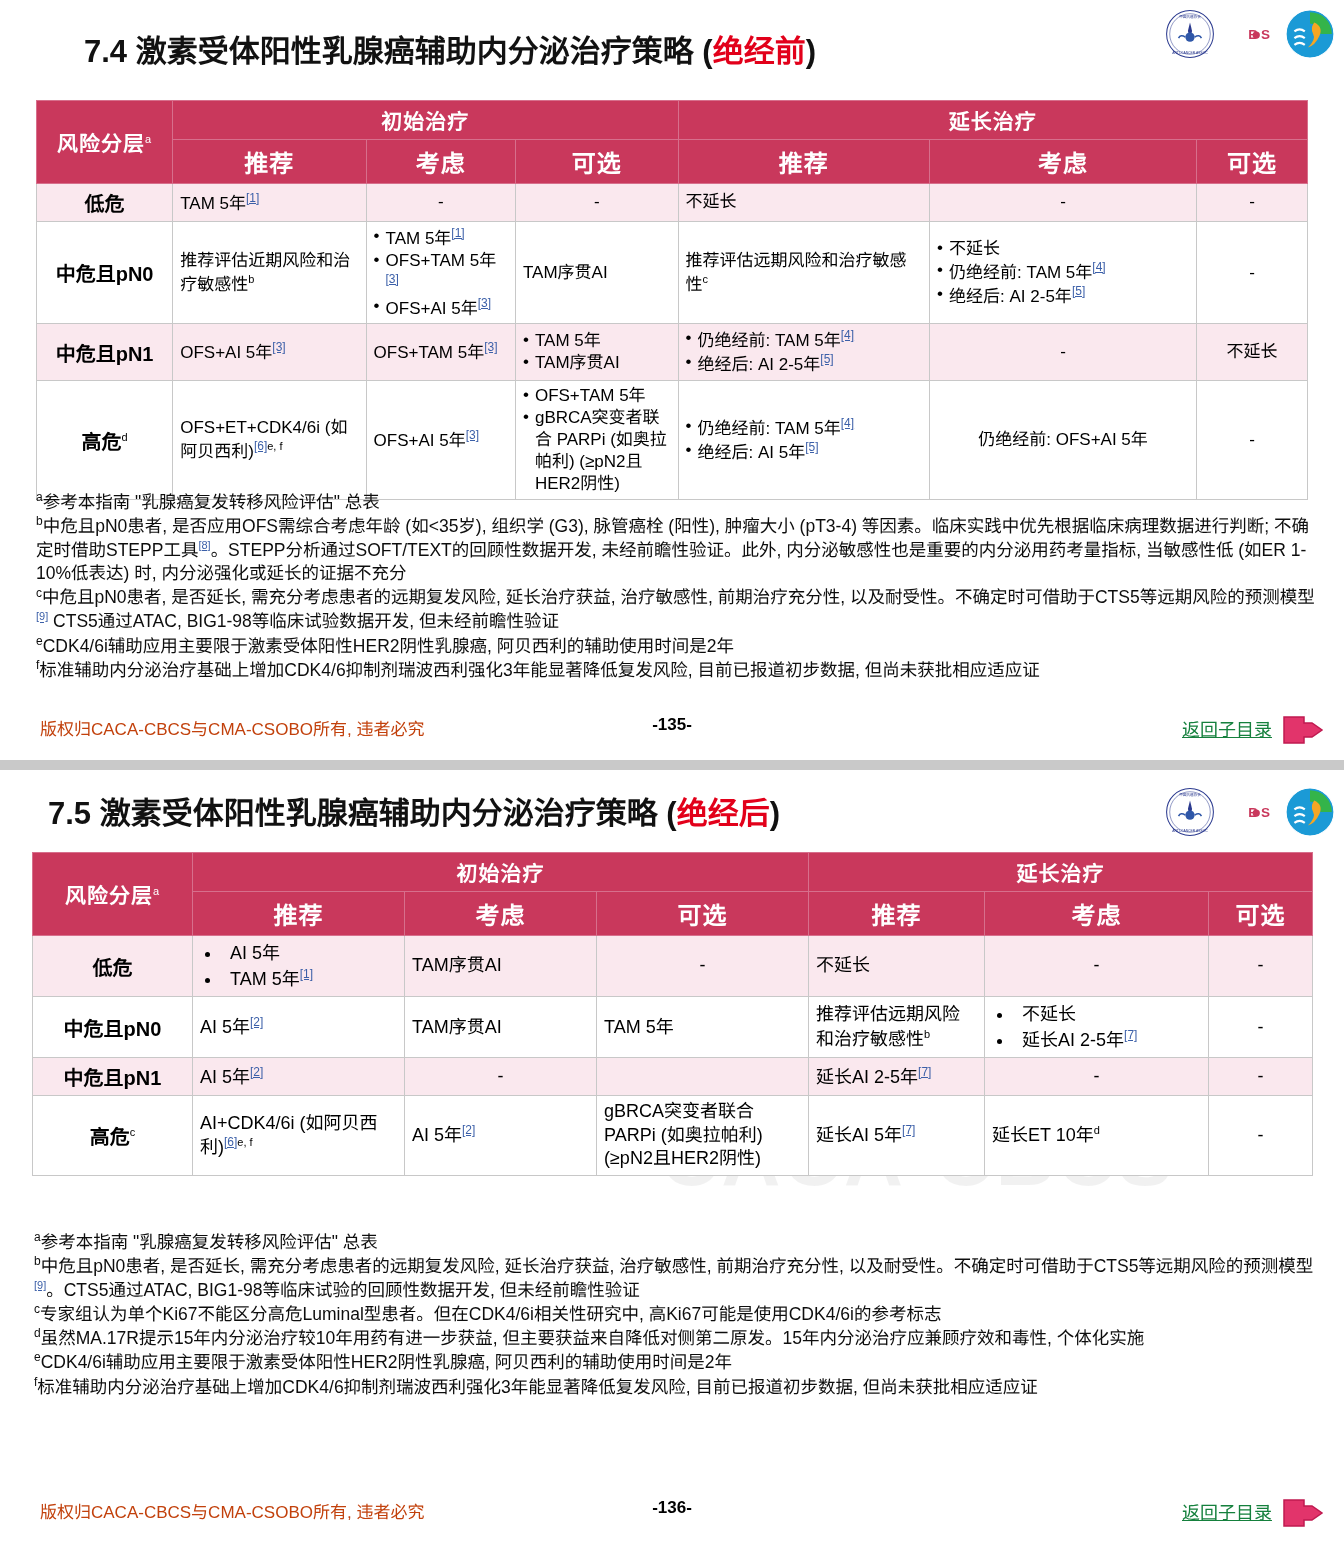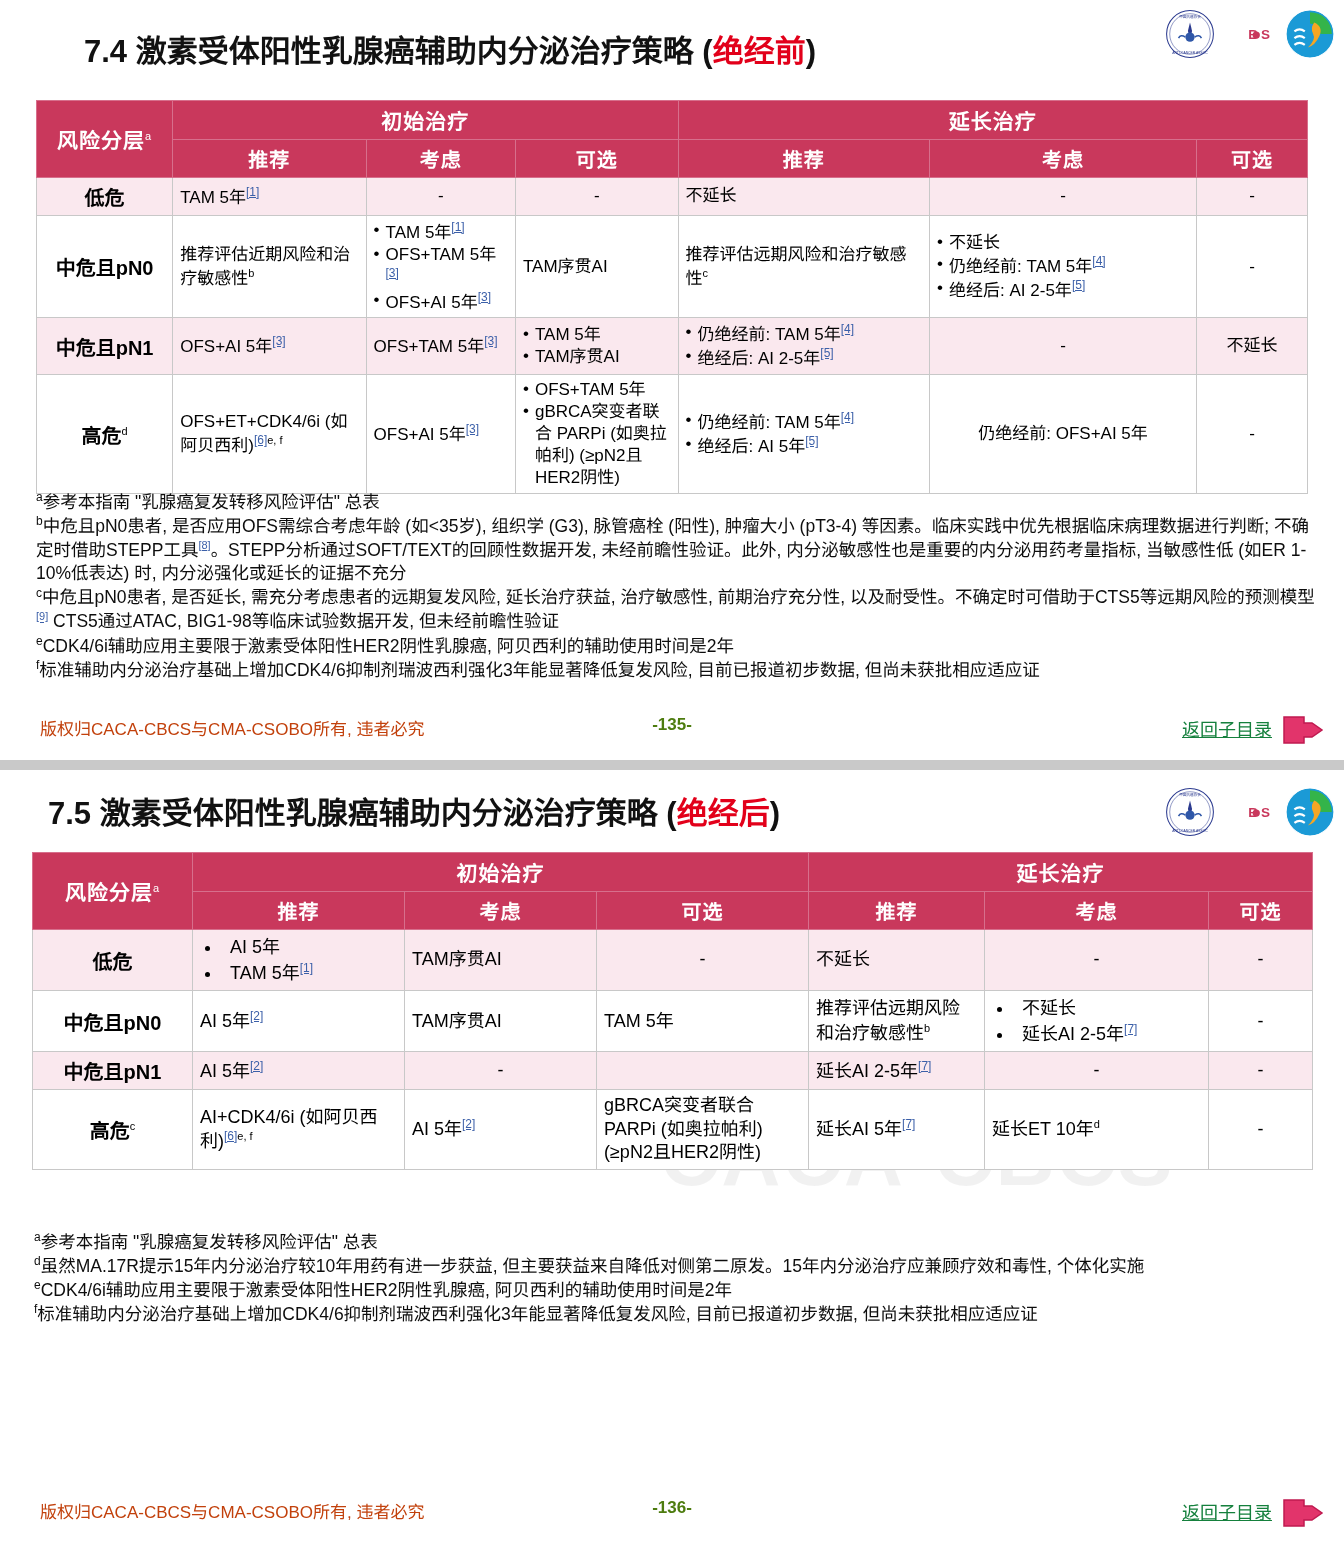--- a/index.html
+++ b/index.html
@@ -65,21 +65,21 @@
     vertical-align:middle;
     padding:4px 7px;
     box-sizing:border-box;
   }
   table.grid th{
     background:#c9385c;
     color:#ffffff;
     font-weight:bold;
     text-align:center;
     border:1px solid #d76f8c;
-    font-size:20px;
+    font-size:24px;
     letter-spacing:1px;
   }
   table.grid th.group{font-size:21px;}
   tr.alt td{background:#fae8ee;}
   tr.plain td{background:#ffffff;}
   td.risk{
     text-align:center;
     font-weight:bold;
     font-size:20px;
   }
@@ -122,21 +122,21 @@
   .notes .rf{font-size:11px;vertical-align:super;color:#3b5fa8;text-decoration:underline;}
 
   
   .footer{position:absolute;left:0;right:0;height:40px;}
   .copy{
     position:absolute;left:40px;
     font-size:17px;color:#c2410c;white-space:nowrap;text-align:center;
   }
   .pageno{
     position:absolute;left:50%;transform:translateX(-50%);
-    font-size:17px;font-weight:bold;color:#4d7c0f;
+    font-size:17px;font-weight:bold;color:#000000;
   }
   .backlink{
     position:absolute;right:72px;
     font-size:18px;color:#15803d;text-decoration:underline;white-space:nowrap;
   }
   .backarrow{position:absolute;right:18px;width:44px;height:30px;}
 </style>
 </head>
 <body>
 
@@ -467,20 +467,22 @@
           </td>
           <td class="ctr">
             <div class="cell-lines"><span>-</span></div>
           </td>
         </tr>
       </tbody>
   </table>
 
   <div class="notes" style="left:34px;top:460px;width:1285px;">
       <p><span class="mk">a</span><span>参考本指南 "乳腺癌复发转移风险评估" 总表</span></p>
+      <p><span class="mk">b</span><span>中危且pN0患者, 是否延长, 需充分考虑患者的远期复发风险, 延长治疗获益, 治疗敏感性, 前期治疗充分性, 以及耐受性。不确定时可借助于CTS5等远期风险的预测模型<span class="rf">[9]</span>。CTS5通过ATAC, BIG1-98等临床试验的回顾性数据开发, 但未经前瞻性验证</span></p>
+      <p><span class="mk">c</span><span>专家组认为单个Ki67不能区分高危Luminal型患者。但在CDK4/6i相关性研究中, 高Ki67可能是使用CDK4/6i的参考标志</span></p>
       <p><span class="mk">d</span><span>虽然MA.17R提示15年内分泌治疗较10年用药有进一步获益, 但主要获益来自降低对侧第二原发。15年内分泌治疗应兼顾疗效和毒性, 个体化实施</span></p>
       <p><span class="mk">e</span><span>CDK4/6i辅助应用主要限于激素受体阳性HER2阴性乳腺癌, 阿贝西利的辅助使用时间是2年</span></p>
       <p><span class="mk">f</span><span>标准辅助内分泌治疗基础上增加CDK4/6抑制剂瑞波西利强化3年能显著降低复发风险, 目前已报道初步数据, 但尚未获批相应适应证</span></p>
     </div>
 
   <div class="footer" style="top:728px;">
     <div class="copy">版权归CACA-CBCS与CMA-CSOBO所有, 违者必究</div>
     <div class="pageno">-136-</div>
     <a class="backlink" href="#">返回子目录</a>
     <svg class="backarrow" viewBox="0 0 44 30">

